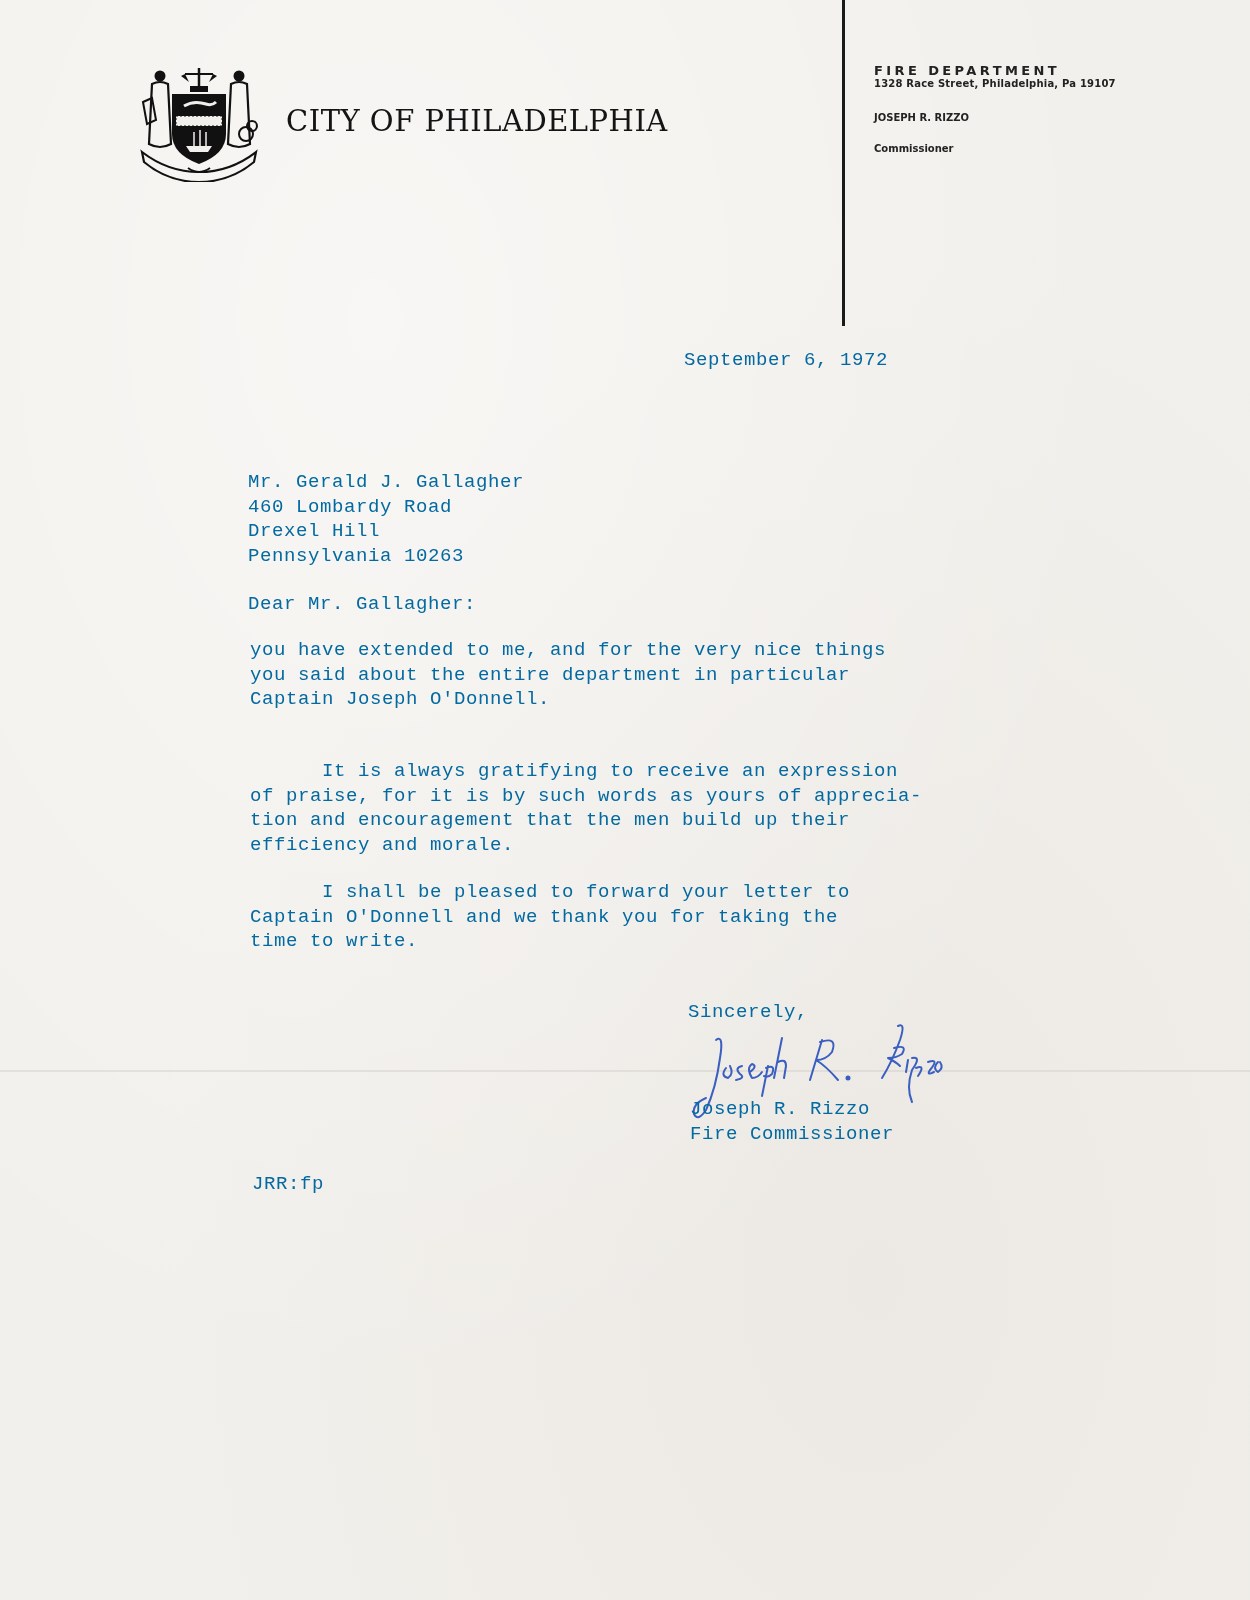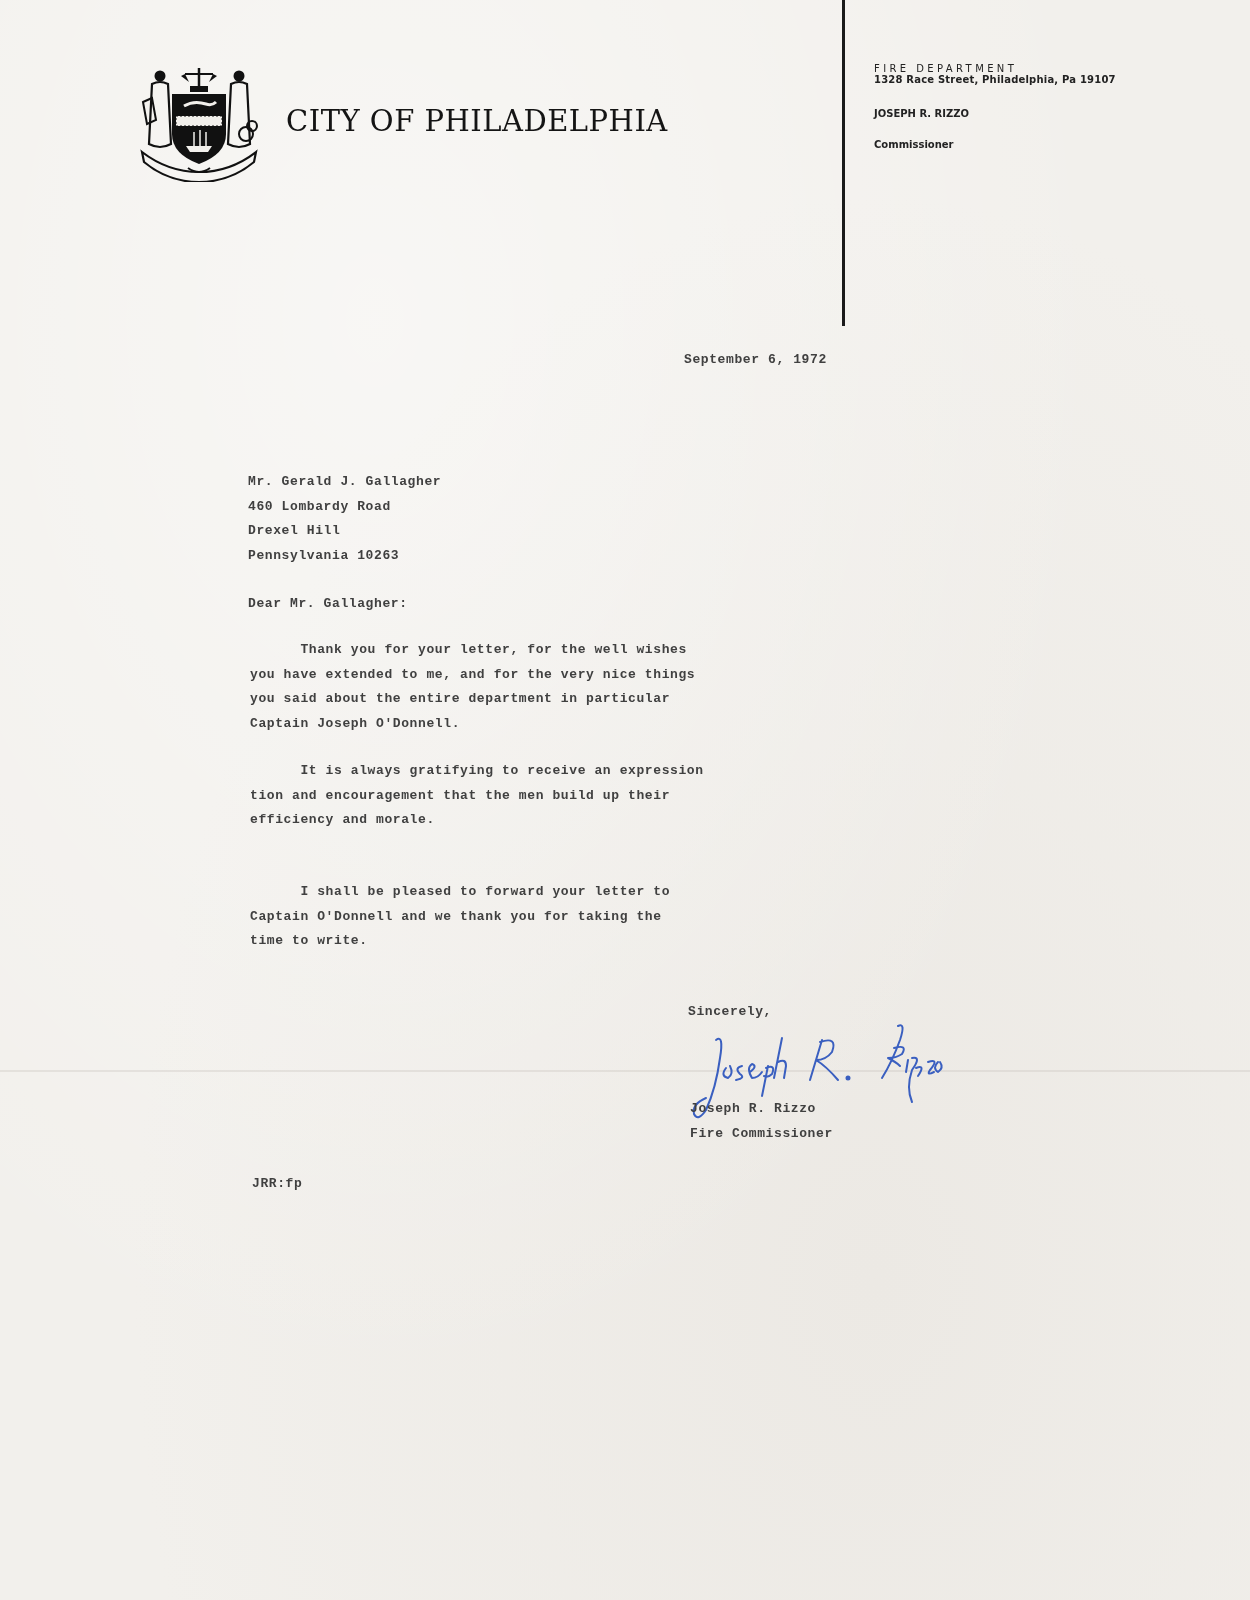--- a/index.html
+++ b/index.html
@@ -51,48 +51,47 @@
       width: 3px; height: 326px;
       background: #1a1a1a;
     }
     .dept {
       position: absolute;
       left: 874px; top: 63px;
       font-family: "DejaVu Sans", "Liberation Sans", sans-serif;
       color: #222;
     }
     .dept-name {
-      font-size: 10px;
+      font-size: 13px;
       letter-spacing: 3.4px;
-      font-weight: 400;
+      font-weight: 700;
     }
     .dept-address {
       font-size: 10px;
       font-weight: 600;
       letter-spacing: 0.2px;
     }
     .commissioner-name {
       font-size: 10px;
       font-weight: 600;
       margin-top: 23px;
     }
     .commissioner-title {
       font-size: 10px;
       font-weight: 600;
       margin-top: 20px;
     }
     
     .typed {
       position: absolute;
-      font-size: 13px;
+      font-size: 19px;
       line-height: 24.5px;
-      color: #404040;
+      color: #0369a1;
       white-space: pre;
       letter-spacing: 0.6px;
-      font-weight: bold;
     }
     .date { left: 684px; top: 348px; }
     .recipient { left: 248px; top: 470px; }
     .salutation { left: 248px; top: 592px; }
     .para1 { left: 250px; top: 638px; }
     .para2 { left: 250px; top: 759px; }
     .para3 { left: 250px; top: 880px; }
     .closing { left: 688px; top: 1000px; }
     .signer { left: 690px; top: 1097px; }
     .initials { left: 252px; top: 1172px; }
@@ -148,23 +147,23 @@
   <div class="commissioner-name">JOSEPH R. RIZZO</div>
   <div class="commissioner-title">Commissioner</div>
 </div>
 
 <div class="typed date">September 6, 1972</div>
 
 <div class="typed recipient"><div>Mr. Gerald J. Gallagher</div><div>460 Lombardy Road</div><div>Drexel Hill</div><div>Pennsylvania 10263</div></div>
 
 <div class="typed salutation">Dear Mr. Gallagher:</div>
 
-<div class="typed para1"><div>      Thank you for your letter, for the well wishes</div><div>you have extended to me, and for the very nice things</div><div>you said about the entire department in particular</div><div>Captain Joseph O'Donnell.</div></div>
+<div class="typed para1"><div>you have extended to me, and for the very nice things</div><div>you said about the entire department in particular</div><div>Captain Joseph O'Donnell.</div></div>
 
-<div class="typed para2"><div>      It is always gratifying to receive an expression</div><div>tion and encouragement that the men build up their</div><div>efficiency and morale.</div></div>
+<div class="typed para2"><div>      It is always gratifying to receive an expression</div><div>of praise, for it is by such words as yours of apprecia-</div><div>tion and encouragement that the men build up their</div><div>efficiency and morale.</div></div>
 
 <div class="typed para3"><div>      I shall be pleased to forward your letter to</div><div>Captain O'Donnell and we thank you for taking the</div><div>time to write.</div></div>
 
 <div class="typed closing">Sincerely,</div>
 
 <svg class="signature" viewBox="0 0 270 110">
   <g fill="none" stroke="#3a5fc0" stroke-width="2" stroke-linecap="round" stroke-linejoin="round">
 
     <path d="M40 22 Q48 16 44 40 Q40 70 30 92 Q22 104 18 96 Q16 86 30 80"></path>
 

